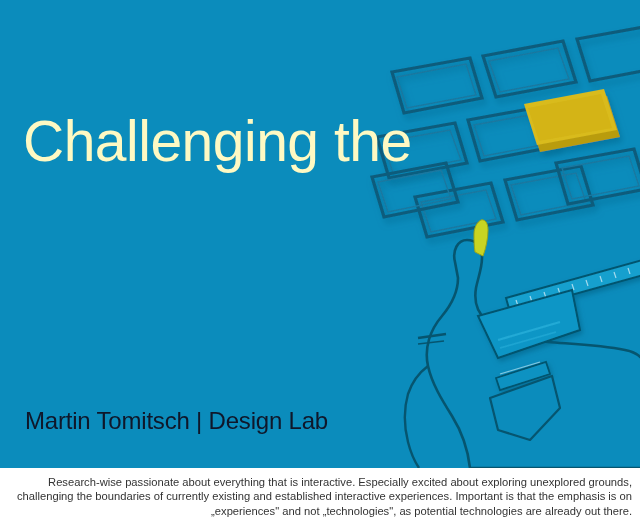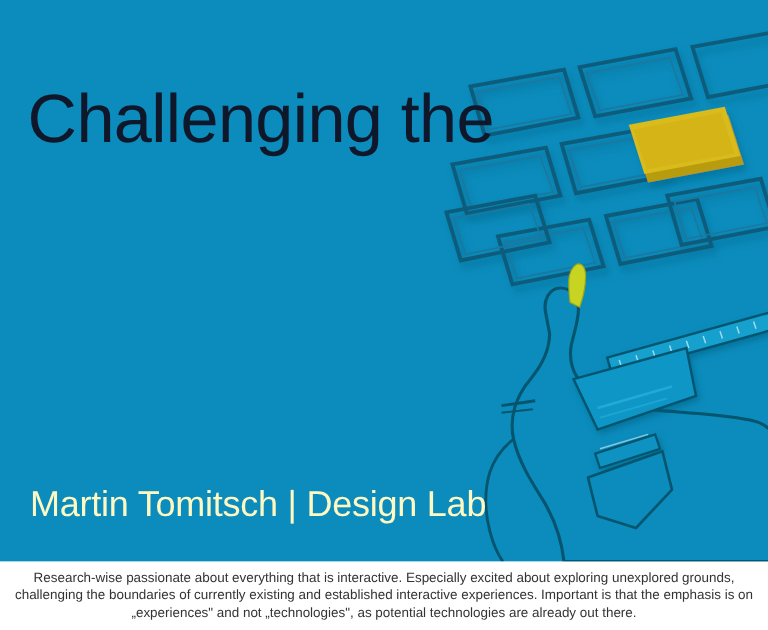--- a/index.html
+++ b/index.html
@@ -33,57 +33,58 @@
   }
 
   
   #title-block {
     position: absolute;
     left: 23px;
     top: 62px;
     z-index: 5;
   }
   .title-line {
-    color: #0f172a;
+    color: #fef9c3;
     font-size: 57px;
     font-weight: 300;
     line-height: 74px;
     letter-spacing: -0.5px;
     white-space: nowrap;
     font-family: "Liberation Sans", sans-serif;
+    margin-top: 42px;
   }
 
   #subtitle {
     position: absolute;
     left: 25px;
     top: 402px;
     z-index: 5;
-    color: #fef9c3;
-    font-size: 30px;
+    color: #0f172a;
+    font-size: 24px;
     font-weight: 300;
     letter-spacing: -0.2px;
     line-height: 38px;
     white-space: nowrap;
   }
 
   
   #caption {
     position: relative;
     width: 640px;
     height: 57px;
     background: #ffffff;
     box-sizing: border-box;
     padding: 7px 8px 0 8px;
   }
   #caption-text {
     color: #333333;
     font-size: 11.2px;
     line-height: 14.4px;
     font-family: "Liberation Sans", sans-serif;
-    text-align: center;
+    text-align: right;
   }
 </style>
 </head>
 <body>
 
 <div id="slide">
 
   <svg id="artwork" viewBox="0 0 640 468">
     <defs>
       <filter id="noteShadow" x="-40%" y="-40%" width="200%" height="200%">

